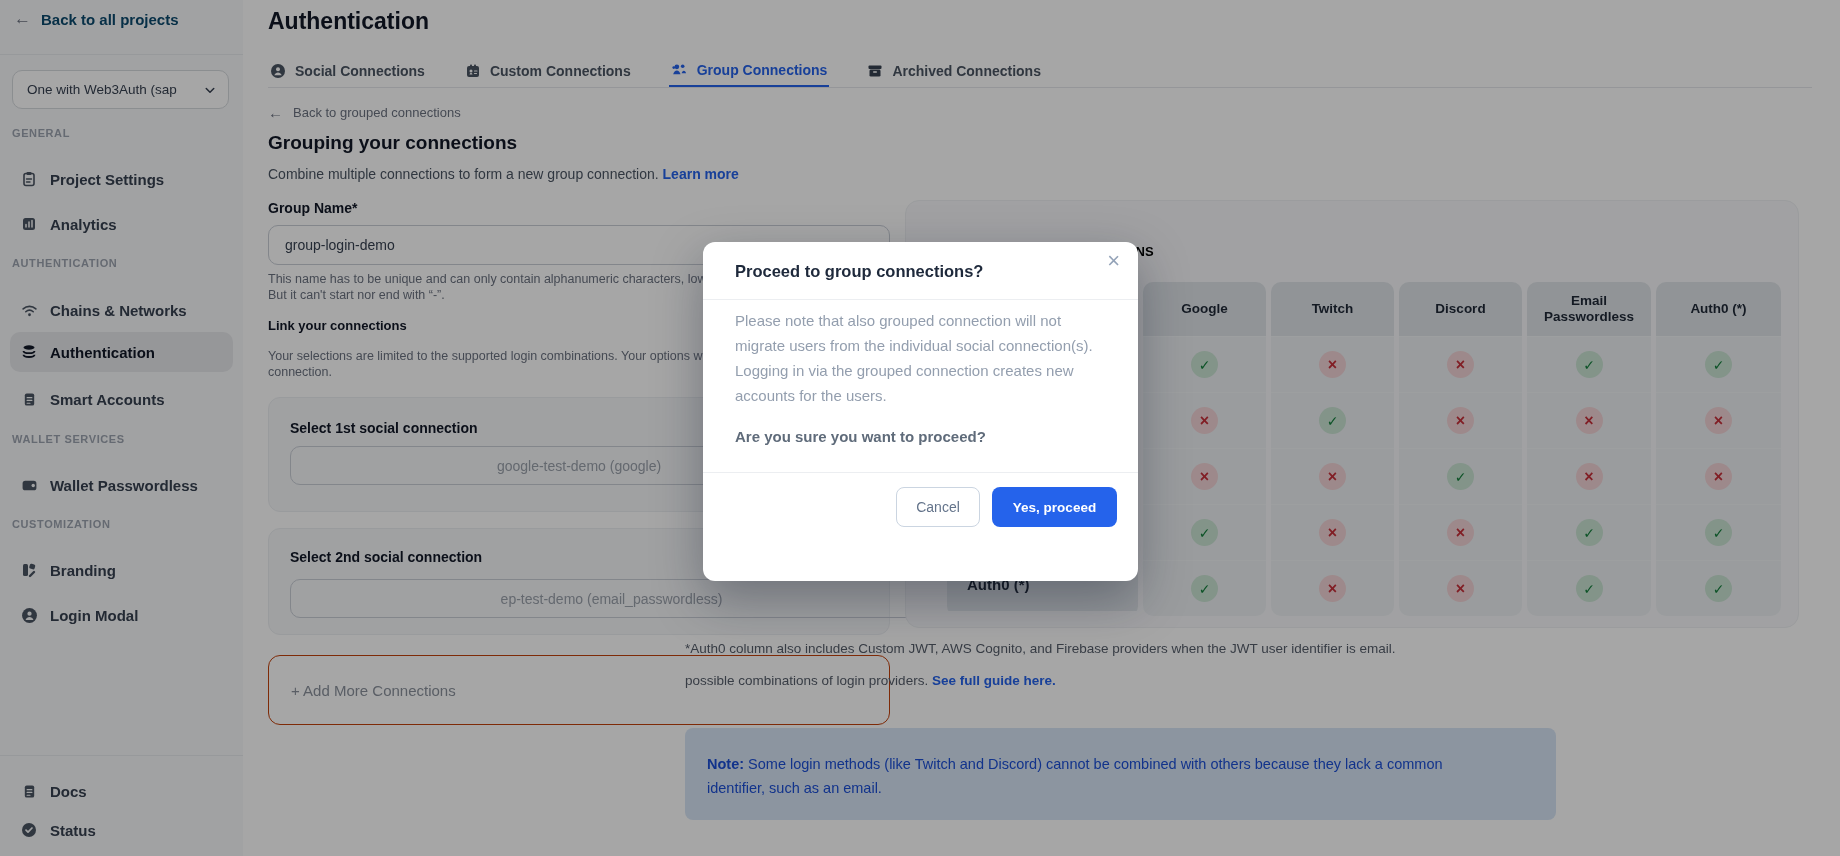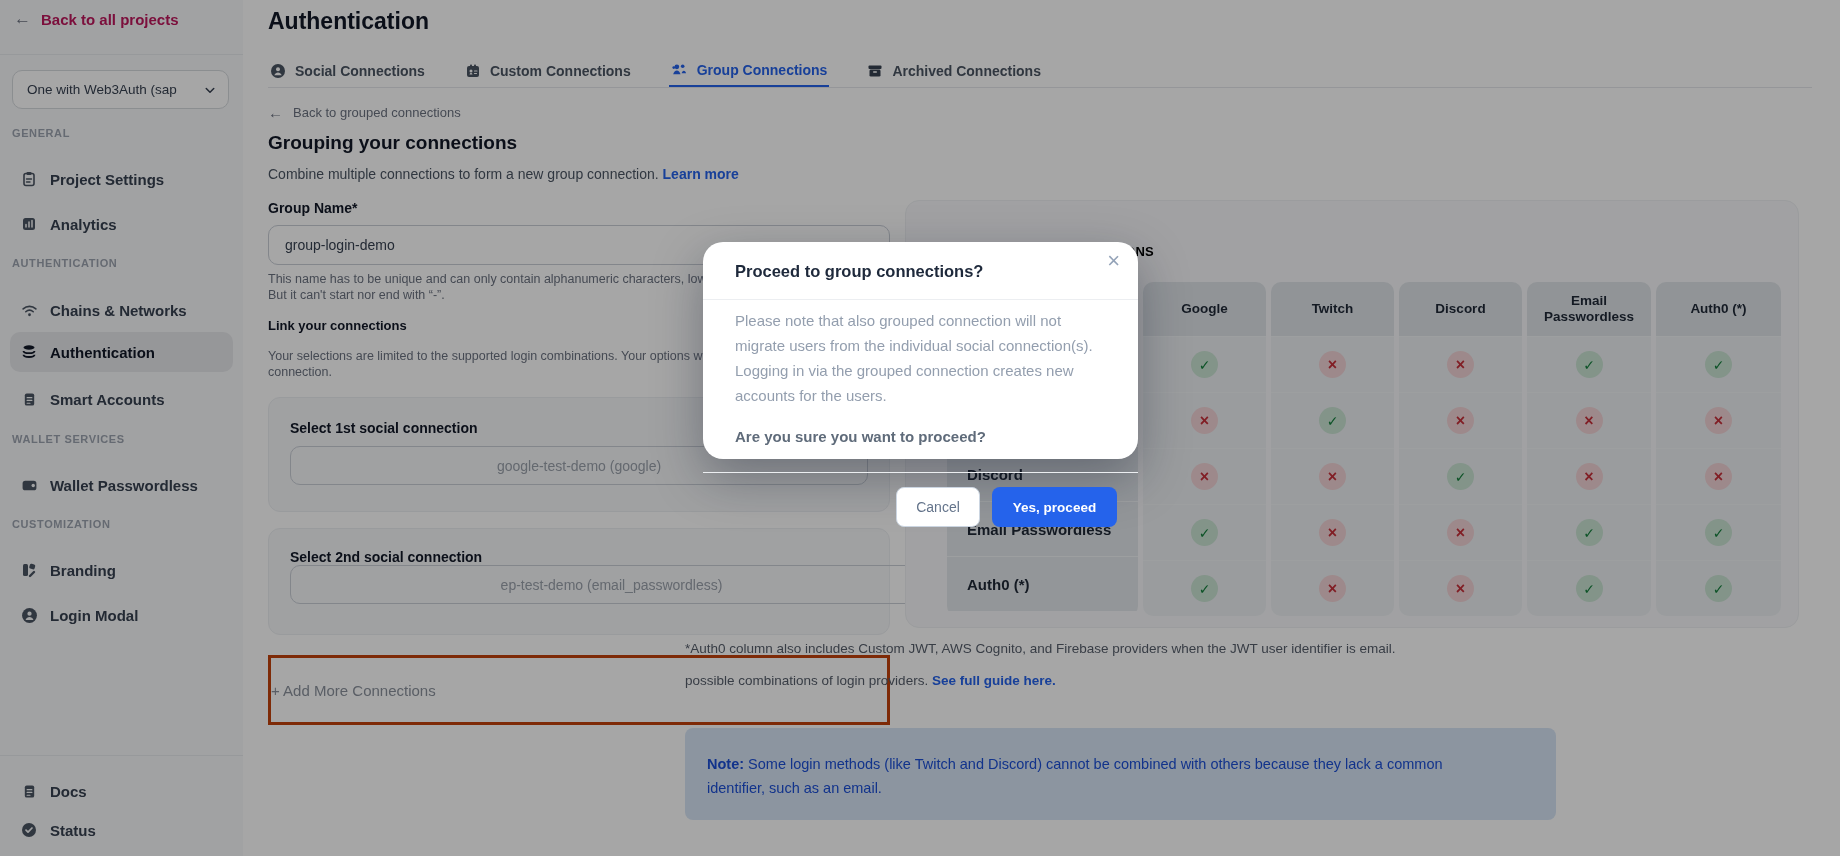--- a/index.html
+++ b/index.html
@@ -1,21 +1,21 @@
 <!DOCTYPE html>
 <html><head>
 <meta charset="utf-8">
 <style>
   html,body{margin:0;padding:0;width:1840px;height:856px;overflow:hidden;
     font-family:"Liberation Sans","DejaVu Sans",sans-serif;background:#ffffff;}
   
   #sidebar{position:absolute;left:0;top:0;width:243px;height:856px;background:#f8f9fa;border-right:1px solid #e9ecef;}
   .sb-back{position:absolute;left:14px;top:6px;height:26px;display:flex;align-items:center;gap:10px;cursor:pointer;}
   .sb-back .arrow{font-size:17px;color:#6b7280;}
-  .sb-back .txt{font-size:15px;font-weight:700;color:#be185d;}
+  .sb-back .txt{font-size:15px;font-weight:700;color:#0c4a6e;}
   .sb-div{position:absolute;left:0;width:243px;height:1px;background:#e9ecef;}
   .proj-btn{position:absolute;left:12px;top:70px;width:217px;height:39px;background:#fff;border:1px solid #d6dade;border-radius:10px;display:flex;align-items:center;justify-content:space-between;padding:0 12px 0 14px;box-sizing:border-box;cursor:pointer;}
   .proj-btn .txt{font-size:13.5px;color:#374151;white-space:nowrap;overflow:hidden;}
   .sec-label{position:absolute;left:12px;font-size:11px;font-weight:700;letter-spacing:.6px;color:#9ca3af;}
   .sb-item{position:absolute;left:10px;width:223px;height:30px;display:flex;align-items:center;border-radius:10px;cursor:pointer;}
   .sb-item .ic{position:absolute;left:10px;width:18px;height:18px;display:flex;align-items:center;justify-content:center;}
   .sb-item .lbl{position:absolute;left:40px;font-size:15px;font-weight:600;color:#374151;white-space:nowrap;}
   .sb-item.active{background:#e6e8ec;height:40px;}
   .sb-item.active .lbl{color:#111827;font-weight:700;}
   
@@ -31,21 +31,21 @@
   .sub{position:absolute;left:25px;top:166px;font-size:14px;color:#4b5563;white-space:nowrap;}
   .link{color:#2563eb;font-weight:600;cursor:pointer;}
   .fld-label{position:absolute;left:25px;font-size:14px;font-weight:700;color:#111827;}
   .input{position:absolute;background:transparent;border:1px solid #c9ced6;border-radius:10px;box-sizing:border-box;display:flex;align-items:center;padding:0 16px;font-size:14px;color:#374151;}
   .helper{position:absolute;left:25px;font-size:12.5px;line-height:15.5px;color:#6b7280;white-space:nowrap;}
   .card{position:absolute;left:25px;width:622px;background:#f6f7f9;border:1px solid #eceef1;border-radius:12px;box-sizing:border-box;}
   .card .fld-label{left:21px;}
   .sel{position:absolute;left:21px;border:1px solid #c9ced6;border-radius:10px;box-sizing:border-box;display:flex;align-items:center;padding:0 14px;font-size:14px;color:#9aa1ab;background:transparent;text-align:center;}
   .sel .grow{flex:1;}
   .xcirc{width:20px;height:20px;border-radius:50%;background:#6b7280;color:#f3f4f6;font-size:13px;display:flex;align-items:center;justify-content:center;margin-right:12px;cursor:pointer;}
-  .addmore{position:absolute;left:25px;top:655px;width:622px;height:70px;border:3px solid #c2410c;border-radius:0;box-sizing:border-box;display:flex;align-items:center;font-size:15px;color:#8a919c;cursor:pointer;}
+  .addmore{position:absolute;left:25px;top:655px;width:622px;height:70px;border:1px solid #c2410c;border-radius:12px;box-sizing:border-box;display:flex;align-items:center;padding-left:22px;font-size:15px;color:#8a919c;cursor:pointer;}
   .btn-primary{background:#2563eb;color:#fff;border:none;border-radius:8px;font-size:13.5px;font-weight:600;font-family:inherit;cursor:pointer;}
   #createBtn{position:absolute;left:522px;top:758px;width:123px;height:40px;}
   
   #panel{position:absolute;left:662px;top:200px;width:894px;height:428px;background:#f7f8fa;border:1px solid #eef0f3;border-radius:14px;box-sizing:border-box;}
   .panel-title{position:absolute;left:25px;top:43px;font-size:13px;font-weight:700;letter-spacing:.3px;color:#000000;}
   #combo-table{position:absolute;left:41px;top:81px;display:flex;gap:5px;}
   .col{display:flex;flex-direction:column;border-radius:10px;overflow:hidden;}
   .col .hd{height:54px;background:#dfe3e8;display:flex;align-items:center;justify-content:center;text-align:center;font-size:13.5px;font-weight:700;color:#1f2937;line-height:16px;}
   .col .cell{height:55px;display:flex;align-items:center;justify-content:center;border-top:1px solid #f2f4f6;}
   .col.labels{width:191px;}
@@ -54,21 +54,21 @@
   .col.vals{width:123px;}
   .col.vals .cell{background:#edf0f3;}
   .mark{width:27px;height:27px;border-radius:50%;display:flex;align-items:center;justify-content:center;font-size:14px;font-weight:700;}
   .mark.yes{background:#c9e3d3;color:#15803d;}
   .mark.no{background:#f1d3d6;color:#c62f39;font-size:16px;}
   .fn{position:absolute;left:685px;font-size:13.5px;color:#565e6b;white-space:nowrap;}
   .notebox{position:absolute;left:685px;top:728px;width:871px;height:92px;background:#d7e5f6;border-radius:8px;box-sizing:border-box;padding:24px 80px 0 22px;font-size:14.5px;line-height:24px;color:#1c4fd6;}
   .notebox b{font-weight:700;}
   
   #scrim{position:absolute;left:0;top:0;width:1840px;height:856px;background:rgba(0,0,0,0.35);z-index:50;}
-  #modal{position:absolute;left:703px;top:242px;width:435px;height:217px;background:#ffffff;border-radius:20px;box-shadow:0 18px 50px rgba(15,23,42,.35);z-index:60;}
+  #modal{position:absolute;left:703px;top:242px;width:435px;height:339px;background:#ffffff;border-radius:12px;box-shadow:0 18px 50px rgba(15,23,42,.35);z-index:60;}
   #modal .m-title{position:absolute;left:32px;top:20px;font-size:16.5px;font-weight:700;color:#1e293b;}
   #modal .m-close{position:absolute;right:18px;top:8px;font-size:22px;color:#94a3b8;cursor:pointer;line-height:22px;}
   #modal .m-div1{position:absolute;left:0;top:57px;width:435px;height:1px;background:#eceef1;}
   #modal .m-body{position:absolute;left:32px;top:66px;width:372px;font-size:15px;line-height:25px;color:#939eae;}
   #modal .m-q{position:absolute;left:32px;top:186px;font-size:15px;font-weight:700;color:#5f6b7a;}
   #modal .m-div2{position:absolute;left:0;top:230px;width:435px;height:1px;background:#eceef1;}
   #modal .m-btns{position:absolute;right:21px;top:245px;display:flex;gap:12px;}
   .btn-cancel{width:84px;height:40px;background:#fff;border:1px solid #cbd5e1;border-radius:8px;font-size:14px;color:#64748b;font-family:inherit;cursor:pointer;}
   .btn-confirm{width:125px;height:40px;}
   svg{display:block;}
@@ -272,21 +272,21 @@
 
   <div class="card" style="top:397px;height:115px">
     <div class="fld-label" style="top:22px">Select 1st social connection</div>
     <div class="sel" style="top:48px;width:578px;height:39px">
       <span class="grow">google-test-demo (google)</span>
     </div>
   </div>
 
   <div class="card" style="top:528px;height:107px">
     <div class="fld-label" style="top:20px">Select 2nd social connection</div>
-    <div class="sel" style="top:36px;width:688px;height:39px">
+    <div class="sel" style="top:50px;width:688px;height:39px">
       <span class="grow">ep-test-demo (email_passwordless)</span>
       <span class="xcirc">×</span>
       <svg width="13" height="13" viewBox="0 0 16 16">
           <path d="M3 6l5 5 5-5" fill="none" stroke="#6b7280" stroke-width="2" stroke-linecap="round" stroke-linejoin="round"></path>
         </svg>
     </div>
   </div>
 
   <div class="addmore">
     <span>+ Add More Connections</span>

